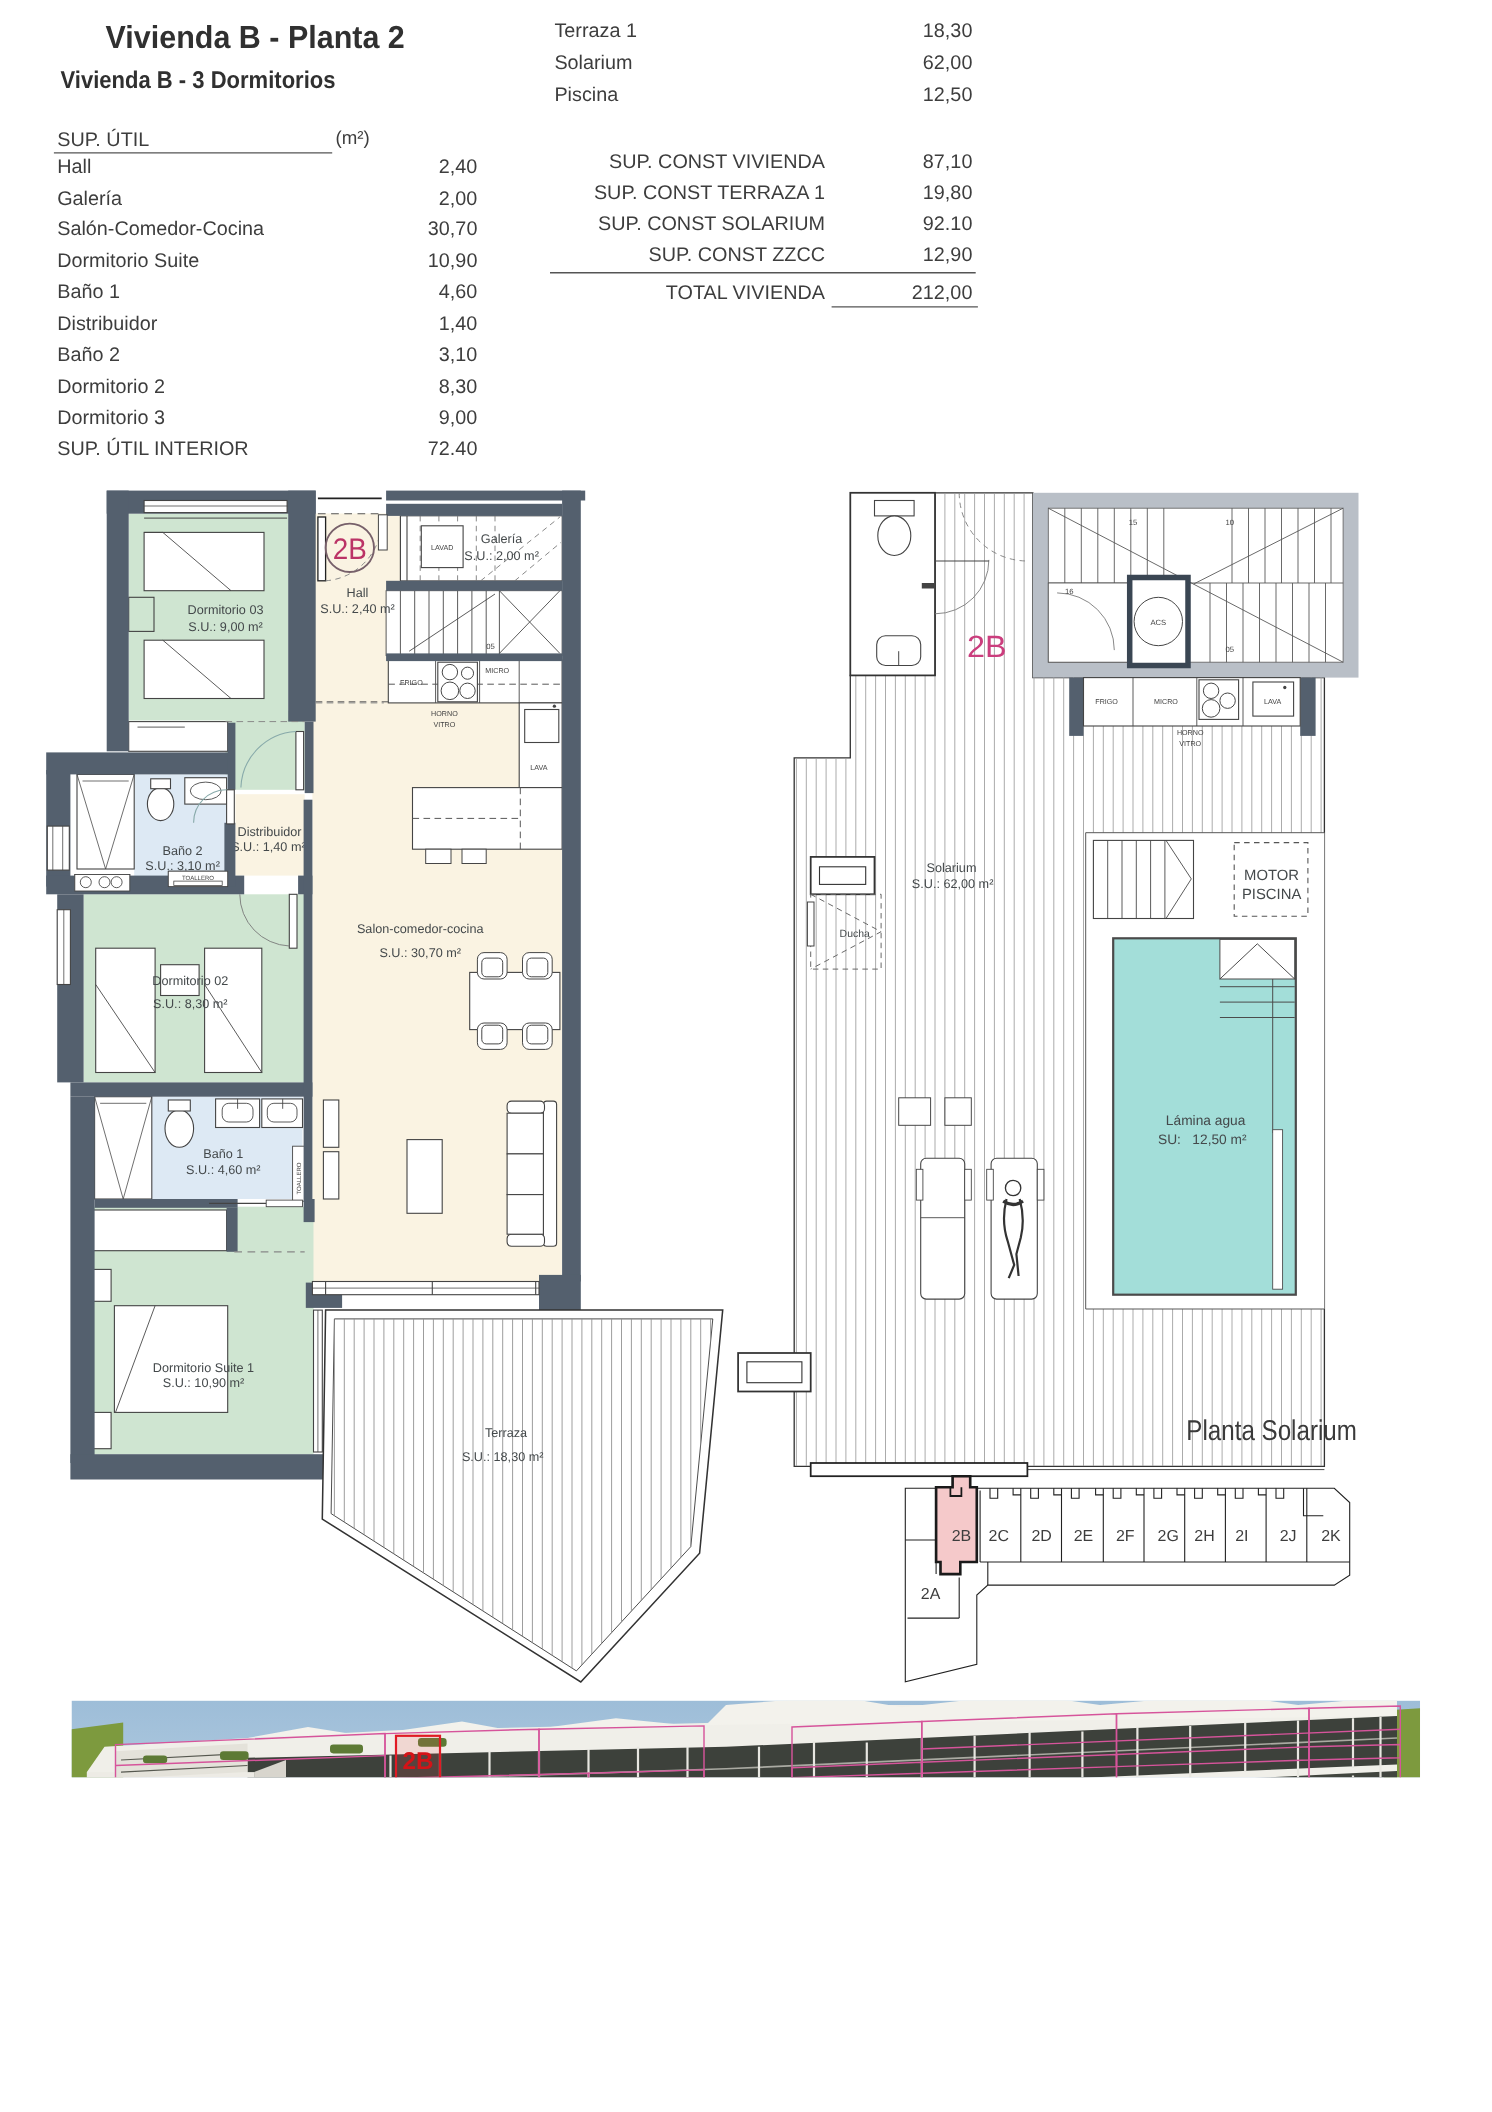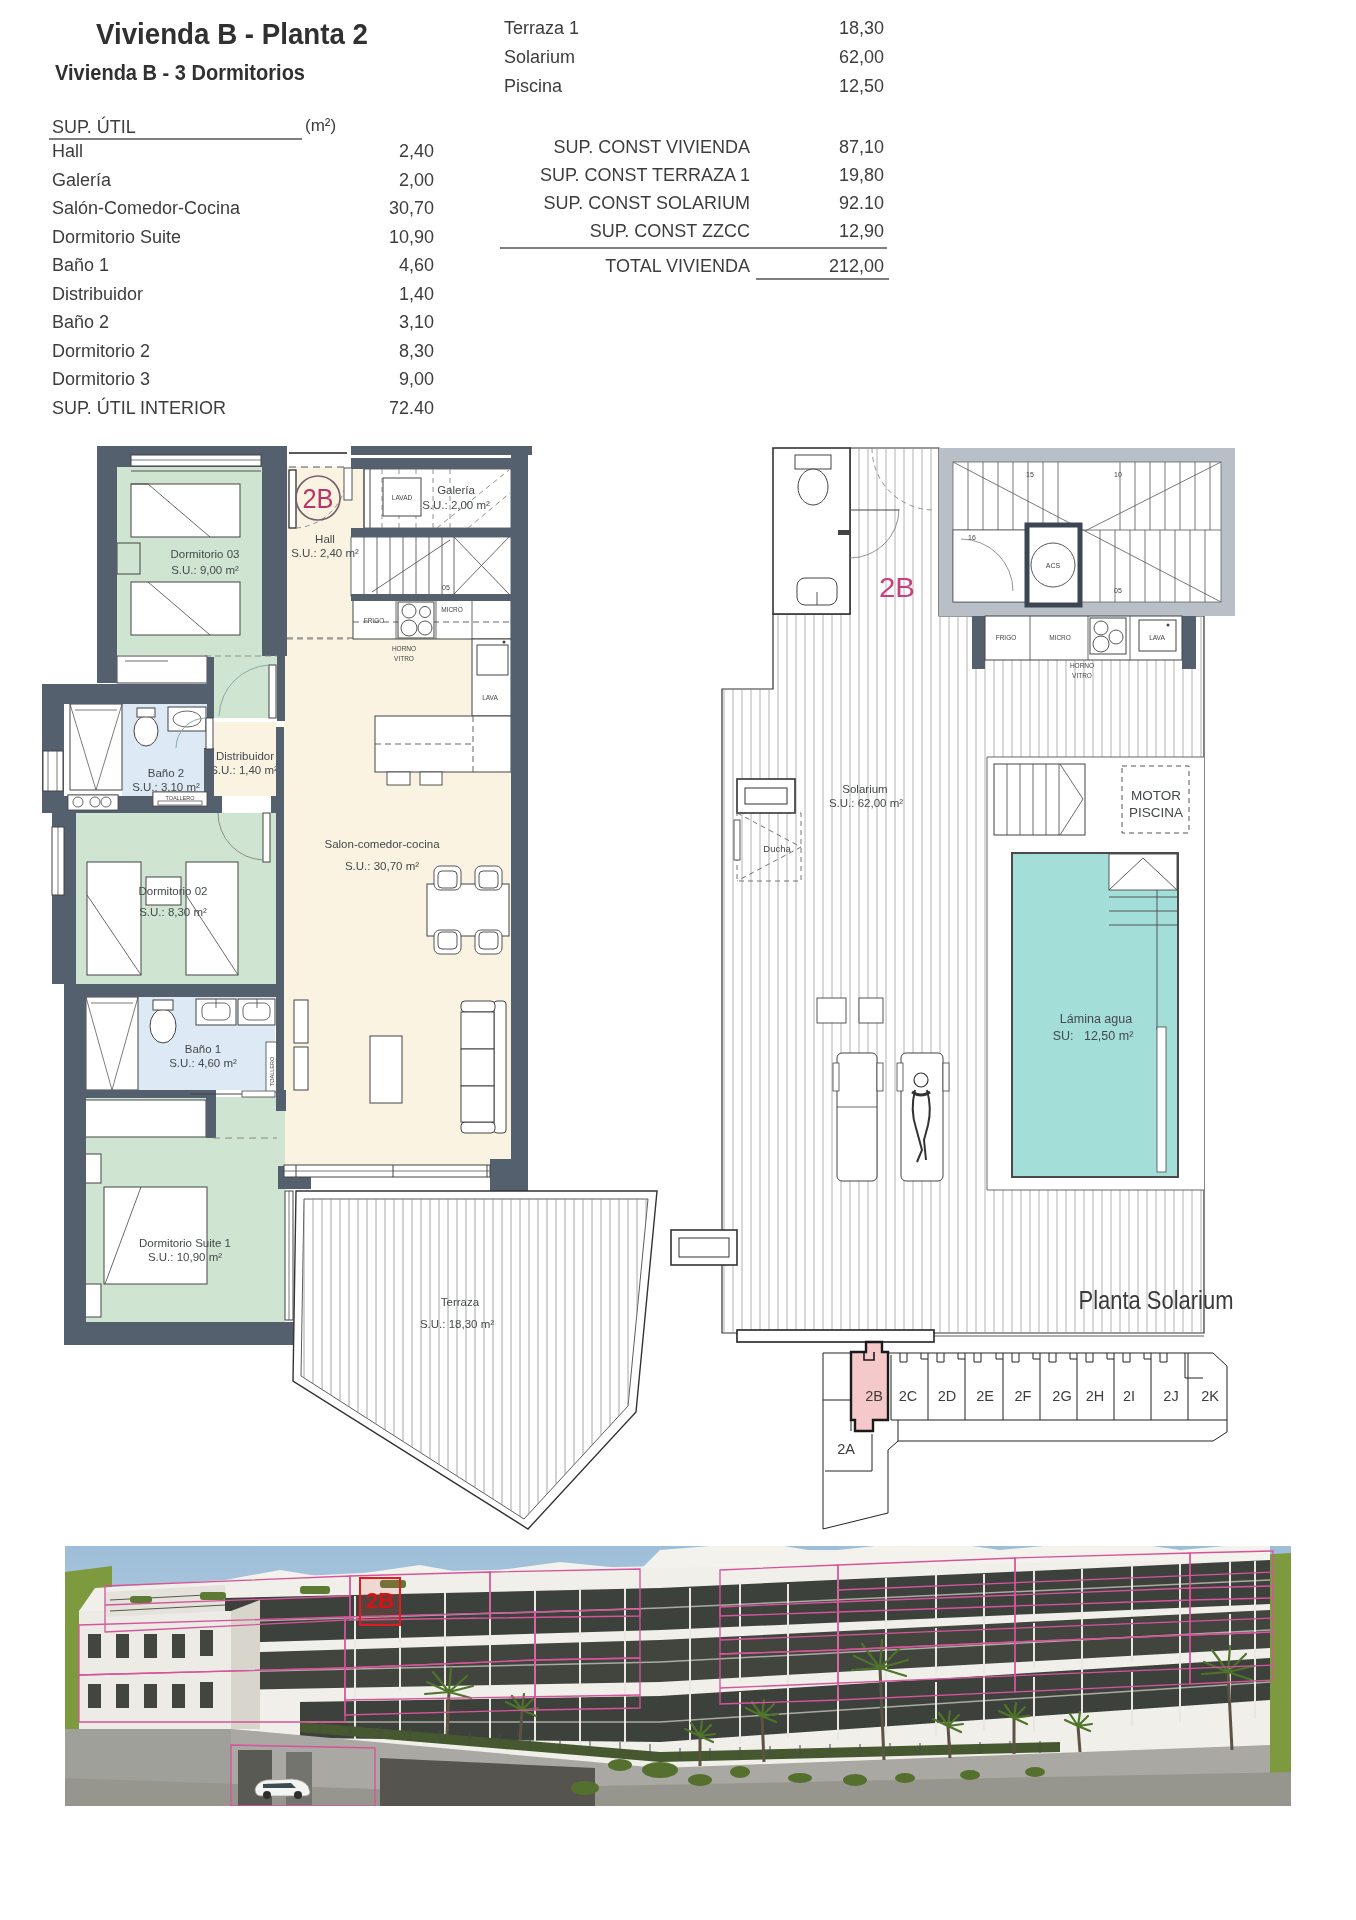--- a/index.html
+++ b/index.html
@@ -1,16 +1,16 @@
 <!DOCTYPE html>
 <html><head>
 <meta charset="utf-8">
 <style>
   html,body{margin:0;padding:0;background:#fff;}
-  .page{position:relative;width:1356px;height:1920px;background:#ffffff;overflow:hidden;
+  .page{position:relative;width:1356px;height:1616px;background:#ffffff;overflow:hidden;
         font-family:"Liberation Sans",sans-serif;}
   svg text{font-family:"Liberation Sans",sans-serif;}
 </style>
 </head>
 <body>
 <div class="page">
 <svg width="1356" height="1920" viewBox="0 0 1356 1920">
 <defs>
   <linearGradient id="sky" x1="0" y1="0" x2="0" y2="1">
     <stop offset="0" stop-color="#9dbdd8"></stop>

